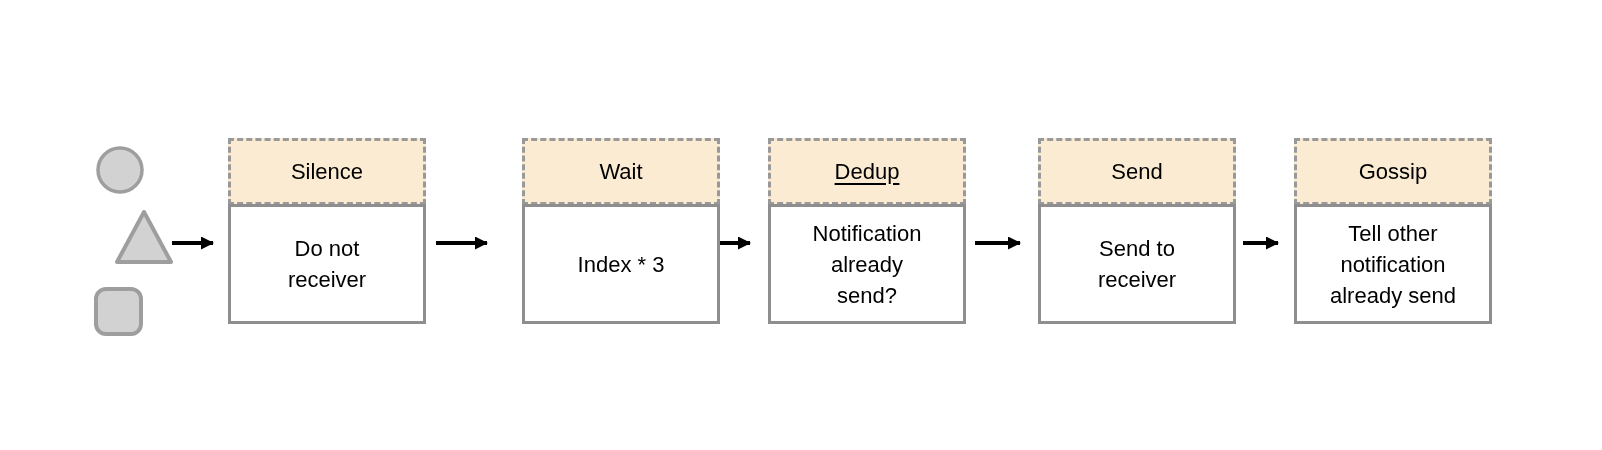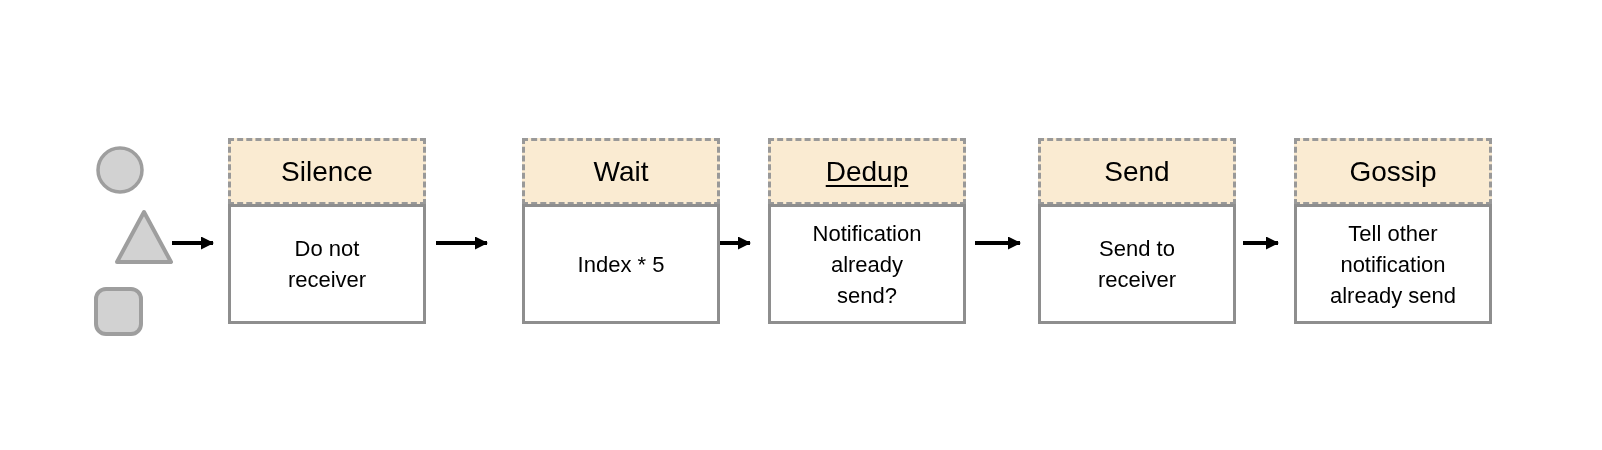--- a/index.html
+++ b/index.html
@@ -29,21 +29,21 @@
   }
   .stage-header {
     box-sizing: border-box;
     width: 198px;
     height: 67px;
     background: #FAEBD2;
     border: 3px dashed #999999;
     display: flex;
     align-items: center;
     justify-content: center;
-    font-size: 28px;
+    font-size: 22px;
     font-weight: 500;
     color: #000000;
   }
   .stage-body {
     box-sizing: border-box;
     width: 198px;
     height: 120px;
     margin-top: -1px;
     background: #FFFFFF;
     border: 3px solid #8E8E8E;
@@ -103,21 +103,21 @@
       <span>Do not
 receiver</span>
     </div>
   </div>
 
   <div class="stage stage-2">
     <div class="stage-header">
       <span>Wait</span>
     </div>
     <div class="stage-body">
-      <span>Index * 5</span>
+      <span>Index * 3</span>
     </div>
   </div>
 
   <div class="stage stage-3">
     <div class="stage-header">
       <span class="spellcheck">Dedup</span>
     </div>
     <div class="stage-body">
       <span>Notification
 already

